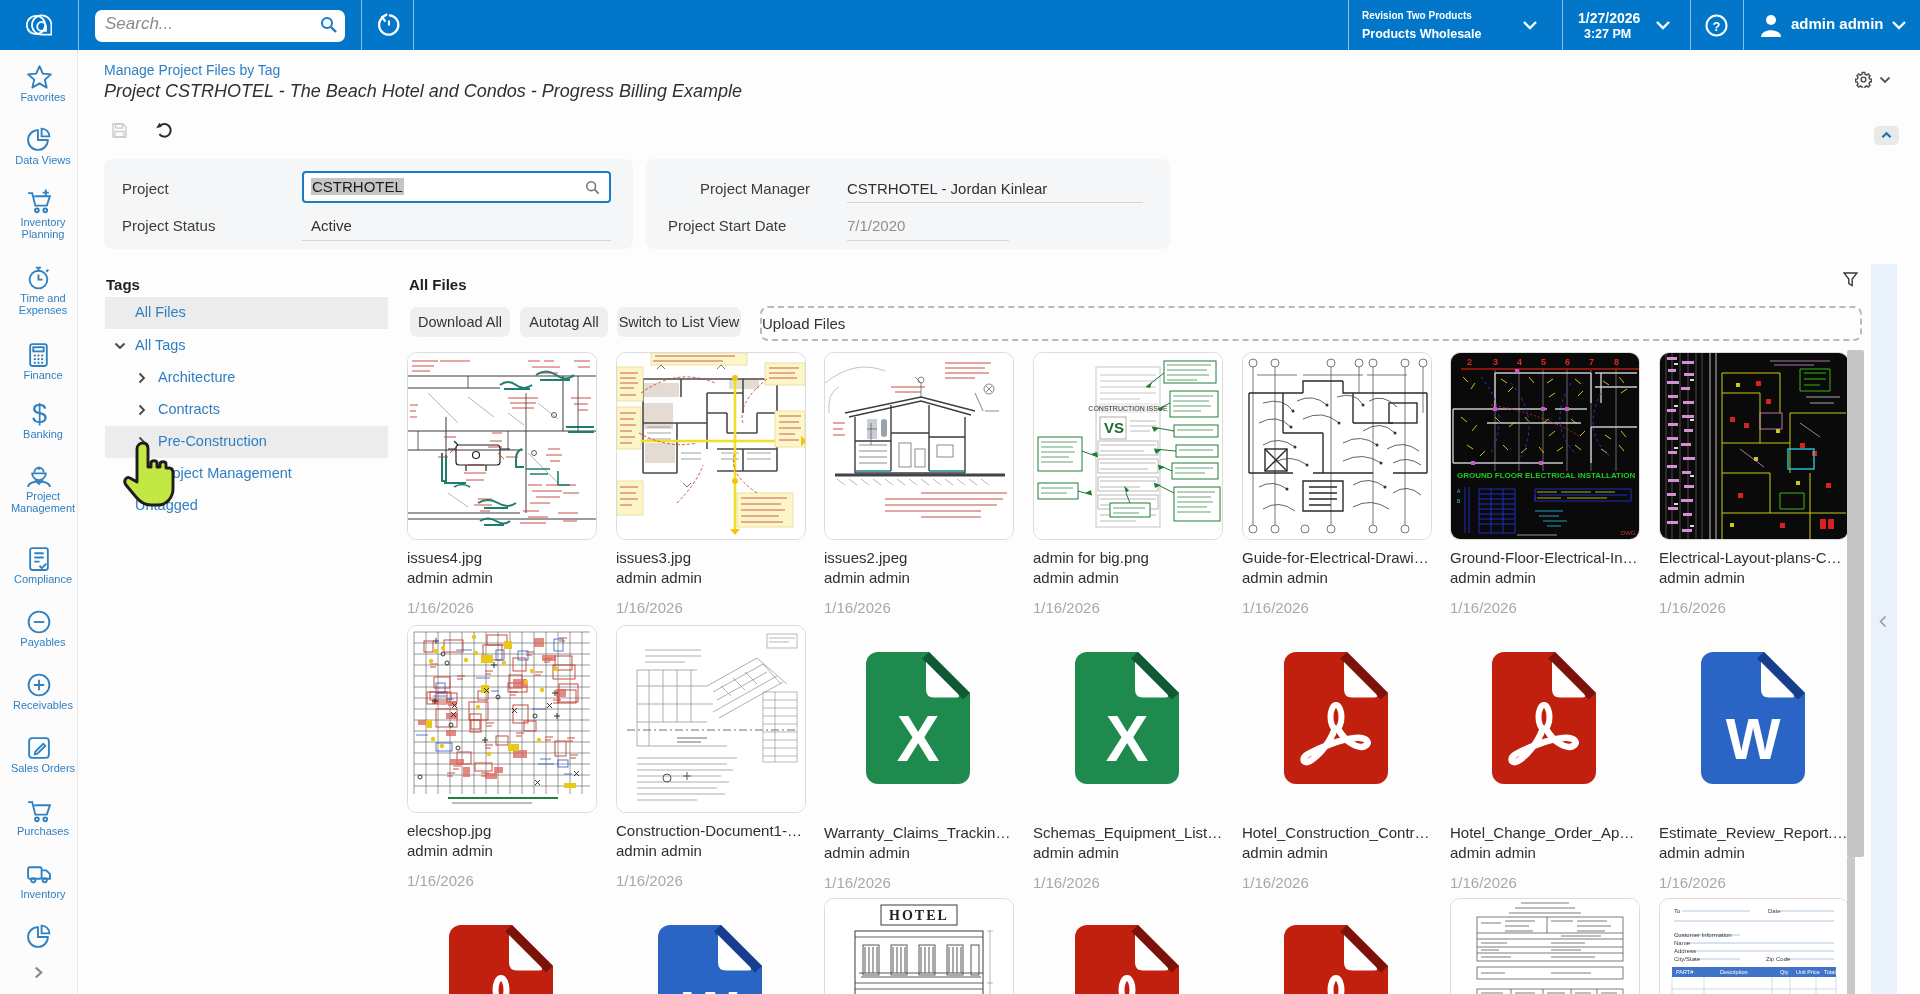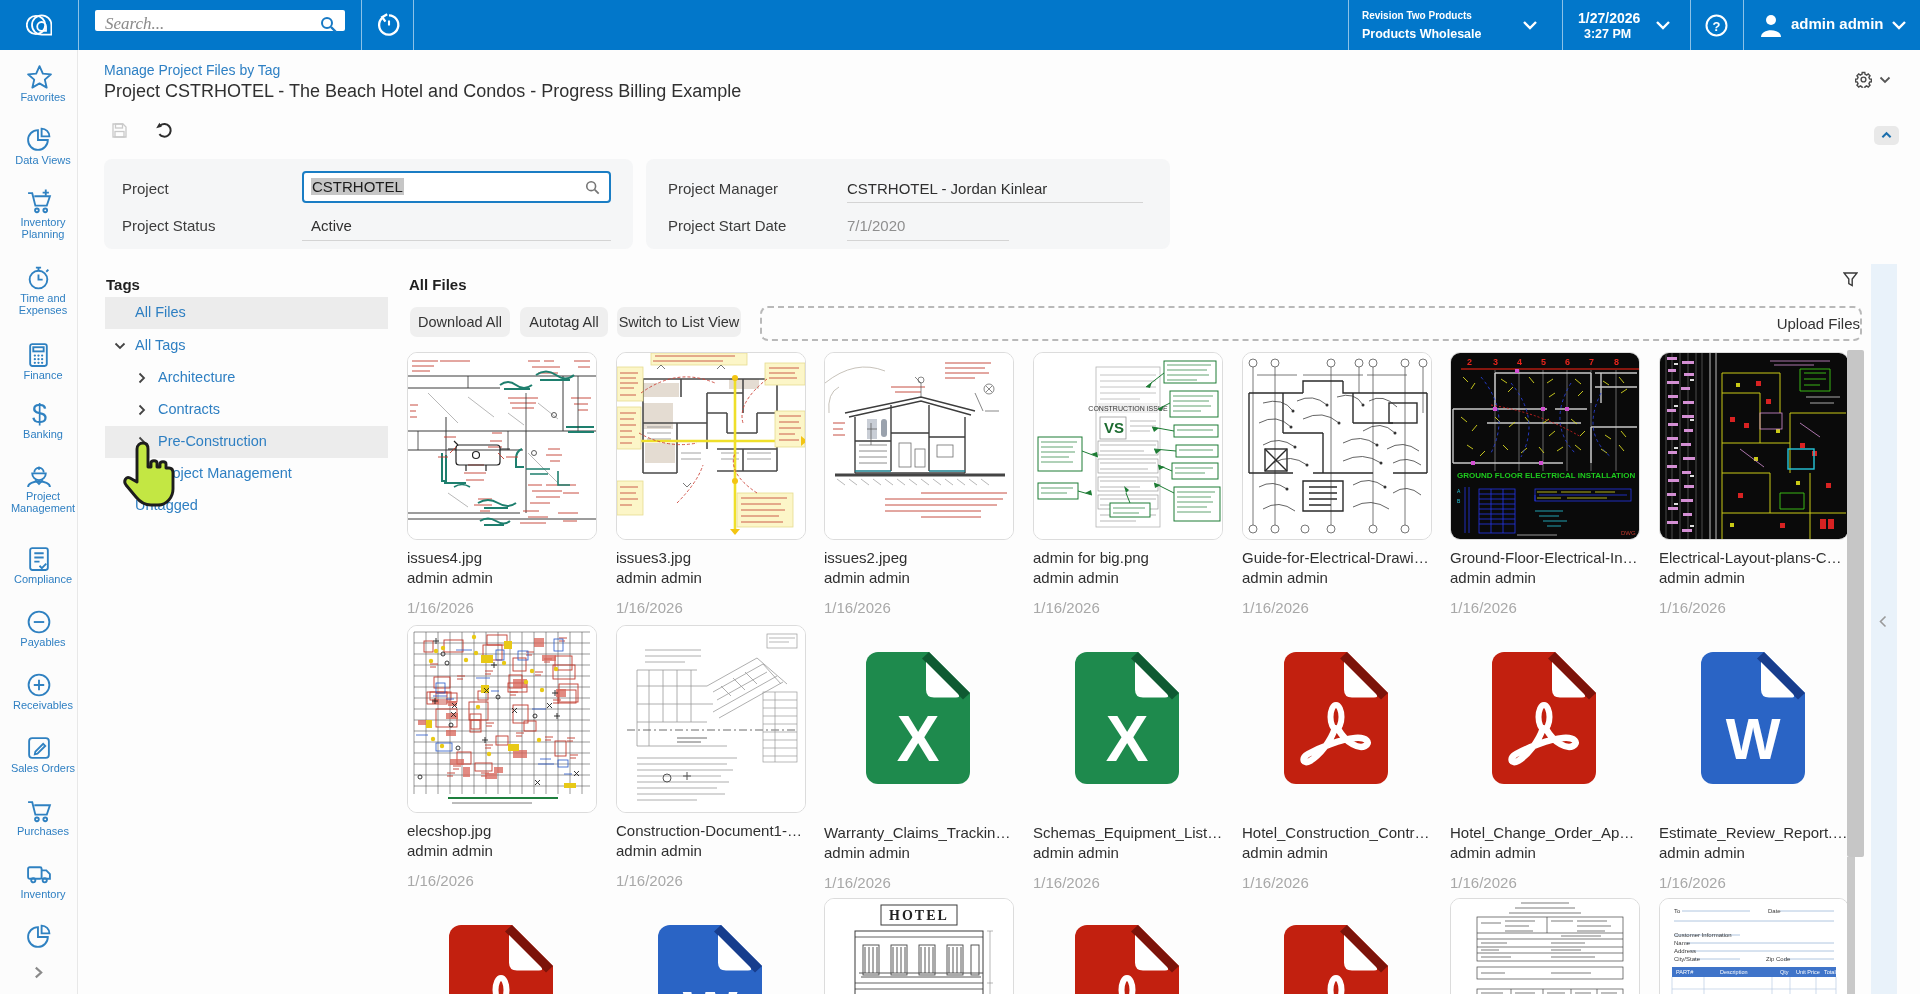--- a/index.html
+++ b/index.html
@@ -3,48 +3,48 @@
 <meta charset="utf-8">
 <style>
 * { margin:0; padding:0; box-sizing:border-box; }
 html,body { width:1920px; height:994px; overflow:hidden; background:#fdfdfd;
   font-family:"Liberation Sans", sans-serif; }
 .abs { position:absolute; }
 
 
 #hdr { position:absolute; left:0; top:0; width:1920px; height:50px; background:#0277ca; }
 .hdiv { position:absolute; top:0; width:1px; height:50px; background:rgba(255,255,255,0.55); }
-#searchbox { position:absolute; left:95px; top:10px; width:250px; height:21px; background:#fff;
-  border-radius:2px;font-family:Liberation Serif, serif; }
+#searchbox { position:absolute; left:95px; top:10px; width:250px; height:32px; background:#fff;
+  border-radius:7px; }
 #searchbox .ph { position:absolute; left:10px; top:4px; font-size:17px; font-style:italic; color:#8b8b8b; }
 .htxt { color:#fff; font-weight:bold; }
 
 
 #sidebar { position:absolute; left:0; top:50px; width:78px; height:944px; background:#fcfcfc;
   border-right:1px solid #e8e8e8; }
 .sbitem { position:absolute; width:86px; text-align:center; }
 .sblbl { font-size:11px; color:#2e7fc2; line-height:11.5px; }
 
 
 .link { color:#2e80c4; }
-#title { position:absolute; left:104px; top:81px; font-size:18px; color:#303030; }
+#title { position:absolute; left:104px; top:81px; font-size:18px; color:#303030;font-style:italic; }
 .panel { position:absolute; background:#f5f6f7; border-radius:8px; height:90px; top:159px; }
 .flabel { position:absolute; font-size:15px; color:#3c3c3c; }
 .fval { position:absolute; font-size:15px; color:#303030; }
 .funder { position:absolute; height:1px; background:#d4d4d4; }
 
 .tagrow { position:absolute; left:105px; width:283px; height:32px; font-size:14.5px; color:#2e7fc2; }
 .tagrow .txt { position:absolute; top:7px; }
 .sel { background:#ececec; }
 .bold15 { font-weight:bold; font-size:15px; color:#1f1f1f; }
 
 .btn { position:absolute; top:307px; height:30px; white-space:nowrap; background:#efefef; border-radius:7px;
   font-size:14.5px; color:#333; text-align:center; line-height:30px; }
 #upload { position:absolute; left:760px; top:306px; width:1102px; height:35px;
-  border:2px dashed #b9b9b9; border-radius:8px; text-align:right; line-height:31px;
+  border:2px dashed #b9b9b9; border-radius:8px; text-align:left; line-height:31px;
   font-size:15px; color:#333; }
 
 .card { position:absolute; width:190px; }
 .thumb { width:190px; height:188px; border:1px solid #dcdcdc; border-radius:10px;
   background:#fff; overflow:hidden; }
 .cname { margin-top:8px; font-size:15px; color:#2f2f2f; white-space:nowrap; overflow:hidden;
   text-overflow:ellipsis; width:190px; line-height:19px; }
 .cadmin { font-size:15px; color:#2f2f2f; line-height:19px; margin-top:1px; }
 .cdate { font-size:15px; color:#a8a8a8; line-height:19px; margin-top:11px; }
 .ficon { display:block; margin:0 0 0 42px; }
@@ -250,21 +250,21 @@
 <div class="abs" style="left:302px;top:171px;width:309px;height:32px;background:#fff;border:2px solid #1a7dc4;border-radius:4px">
   <span style="position:absolute;left:7px;top:5px;font-size:15px;color:#1c1c1c;background:#c6c6c6;padding:0 1px">CSTRHOTEL</span>
   <svg class="abs" style="right:9px;top:7px" width="15" height="15" viewBox="0 0 17 17">
     <circle cx="7" cy="7" r="5" fill="none" stroke="#757575" stroke-width="1.8"></circle>
     <line x1="11" y1="11" x2="15.5" y2="15.5" stroke="#757575" stroke-width="2"></line>
   </svg>
 </div>
 <div class="flabel" style="left:122px;top:217px">Project Status</div>
 <div class="fval" style="left:311px;top:217px">Active</div>
 <div class="funder" style="left:302px;top:240px;width:309px"></div>
-<div class="flabel" style="left:668px;top:180px">Project Manager</div>
+<div class="flabel" style="left:700px;top:180px">Project Manager</div>
 <div class="fval" style="left:847px;top:180px">CSTRHOTEL - Jordan Kinlear</div>
 <div class="funder" style="left:847px;top:202px;width:296px"></div>
 <div class="flabel" style="left:668px;top:217px">Project Start Date</div>
 <div class="fval" style="left:847px;top:217px;color:#8f8f8f">7/1/2020</div>
 <div class="funder" style="left:847px;top:240px;width:162px"></div>
 
 <div class="abs bold15" style="left:106px;top:276px">Tags</div>
 <div class="tagrow sel" style="top:297px">
     <span class="txt" style="left:30px">All Files</span>
   </div>

